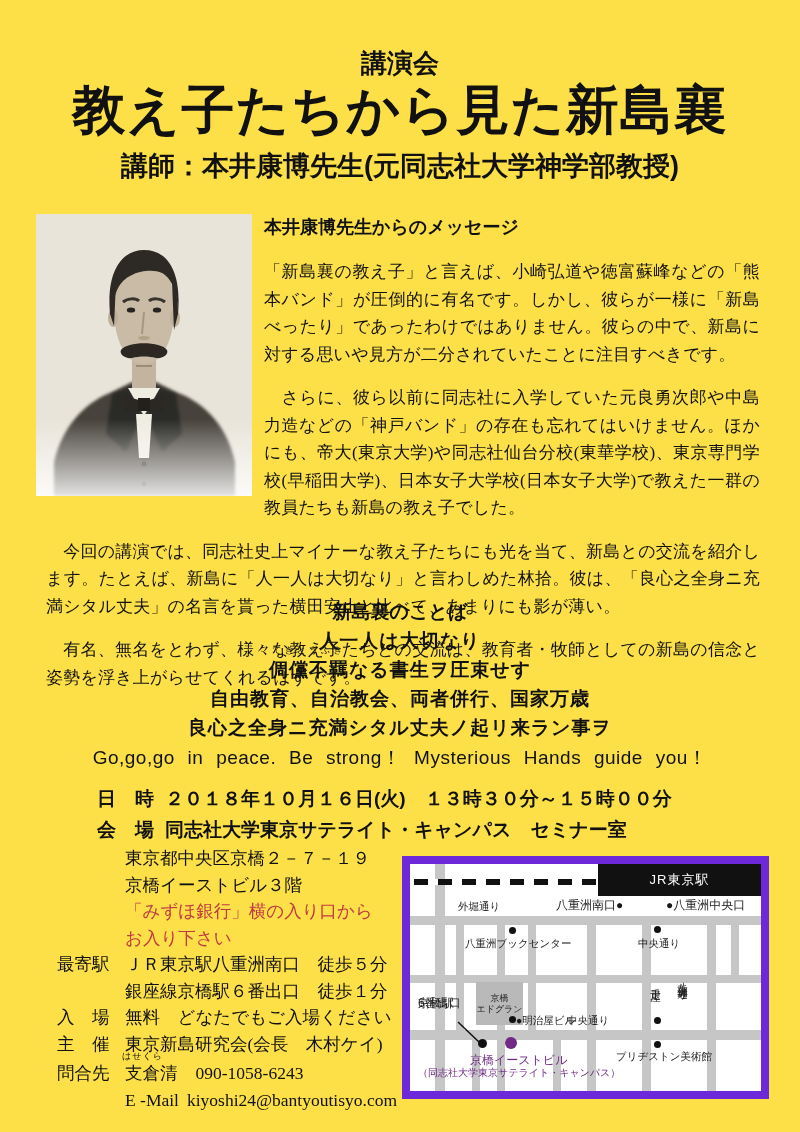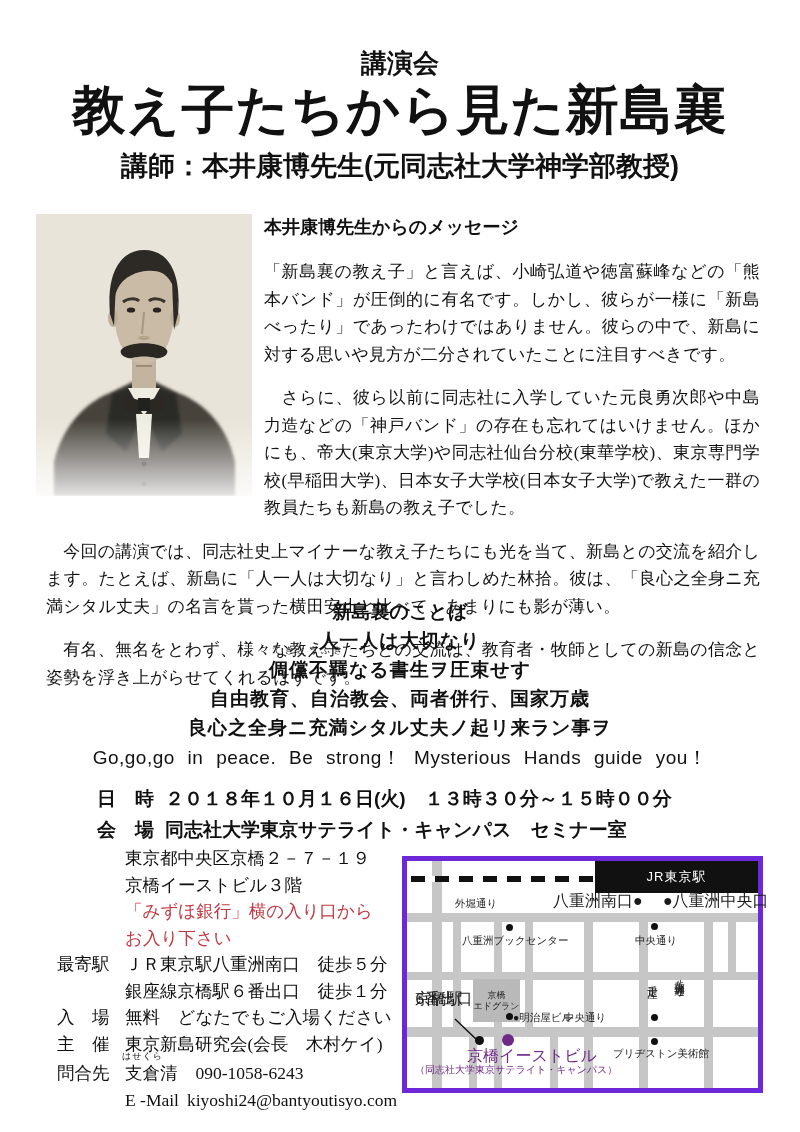--- a/index.html
+++ b/index.html
@@ -1,18 +1,18 @@
 <!DOCTYPE html>
 <html lang="ja"><head>
 <meta charset="utf-8">
 <style>
   html,body { margin:0; padding:0; background:#888; }
   .page {
     position:relative; width:800px; height:1132px; margin:0 auto;
-    background:#ffffff; overflow:hidden; color:#111;
+    background:#fde047; overflow:hidden; color:#111;
     font-family:"Liberation Serif", serif;
   }
   
   .header { position:absolute; top:48px; left:0; width:800px; text-align:center; }
   .event-type { font-family:"Liberation Sans", sans-serif; font-weight:bold; font-size:26px; line-height:30px; }
   .main-title { font-family:"Liberation Sans", sans-serif; font-weight:bold; font-size:53px; line-height:60px; margin-top:2px; letter-spacing:1px; white-space:nowrap; }
   .lecturer  { font-family:"Liberation Sans", sans-serif; font-weight:600; font-size:27px; line-height:34px; margin-top:9px; white-space:nowrap; }
 
   
   .message { position:absolute; top:212px; left:30px; width:746px; }
@@ -34,26 +34,26 @@
   .d-label { width:68px; flex:none; }
   .d-bold { font-family:"Liberation Sans", sans-serif; font-weight:bold; font-size:19px; line-height:31px; white-space:nowrap;margin-left:40px; }
   .d-serif { font-size:17.5px; line-height:26.5px; white-space:nowrap; }
   .d-red { color:#c03a42; }
   .d-phone { margin-left:18px; }
   .d-email-val { margin-left:8px; }
   .contact-row { padding-top:3px; }
   .contact-row rt { letter-spacing:1px; top:-8px; }
 
   
-  .map { position:absolute; left:402px; top:856px; width:351px; height:227px; border:5px solid #6d28d9; background:#fff;
+  .map { position:absolute; left:402px; top:856px; width:351px; height:227px; border:8px solid #6d28d9; background:#fff;
          font-family:"Liberation Sans", sans-serif; }
   .map * { position:absolute; }
   .street { background:#c6c6c6; }
   .m-label { font-size:10.5px; line-height:12px; color:#1a1a1a; white-space:nowrap; }
-  .m-label-lg { font-size:16px; line-height:14px; color:#1a1a1a; white-space:nowrap;font-family:Liberation Mono, monospace; }
+  .m-label-lg { font-size:12px; line-height:14px; color:#1a1a1a; white-space:nowrap; }
   .v-text { writing-mode:vertical-rl; letter-spacing:2px; }
   .dot { background:#111; border-radius:50%; }
   .jr-box { left:188px; top:0; width:163px; height:32px; background:#111; display:flex; align-items:center; justify-content:center; }
   .jr-box span { position:static; color:#fff; font-size:13px; letter-spacing:1px; }
   .railway { left:4px; top:15px; width:184px; height:6px;
              background:repeating-linear-gradient(90deg,#111 0 14px,#fff 14px 24px); }
   .edogran { left:66px; top:118px; width:47px; height:43px; background:#b9b9b9; display:flex; flex-direction:column; align-items:center; justify-content:center; }
   .edogran span { position:static; font-size:9px; line-height:11px; color:#1a1a1a; white-space:nowrap; }
   .purple { color:#702a86; }
   .purple-dot { background:#702a86; border-radius:50%; }

